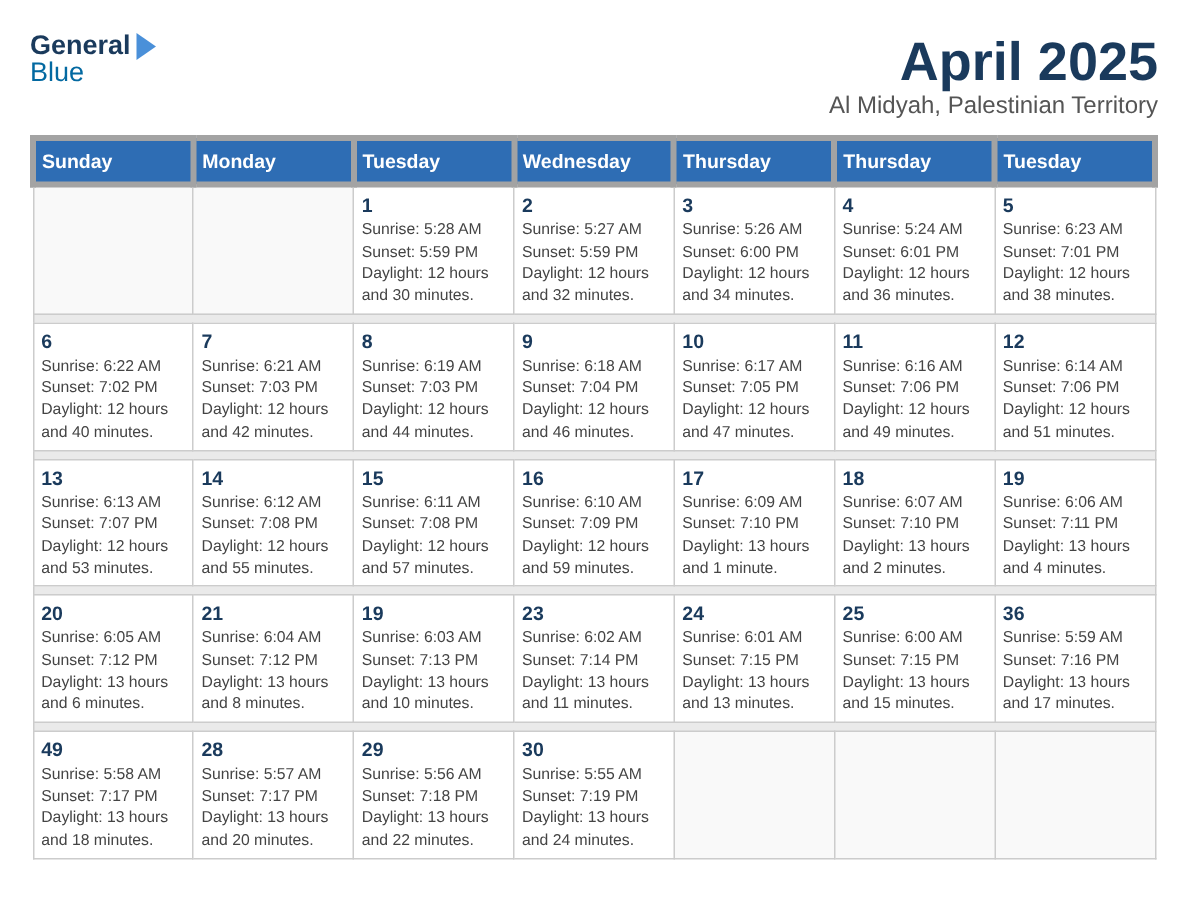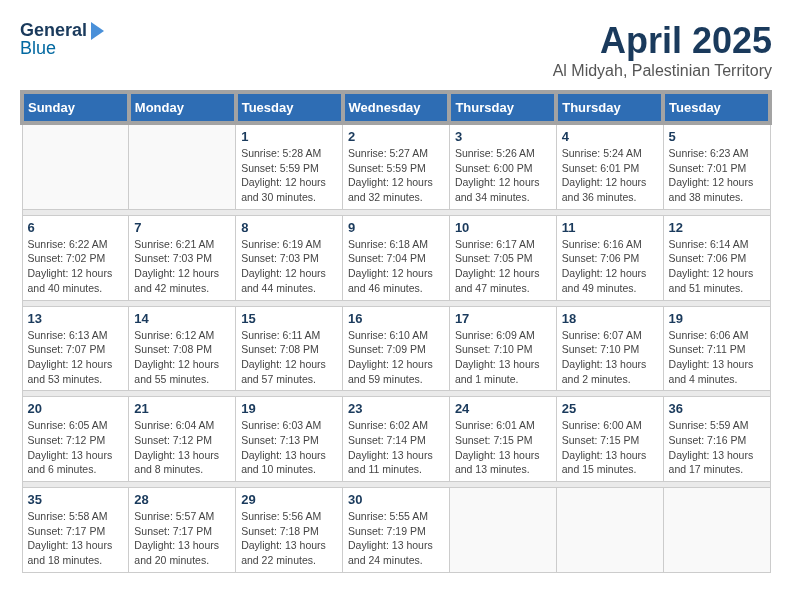--- a/index.html
+++ b/index.html
@@ -231,21 +231,21 @@
         <td>
           <span class="day-num">36</span>
           <div class="day-info">Sunrise: 5:59 AM<br>Sunset: 7:16 PM<br>Daylight: 13 hours and 17 minutes.</div>
         </td>
       </tr>
       <tr class="row-spacer">
         <td colspan="7"></td>
       </tr>
       <tr>
         <td>
-          <span class="day-num">35</span>
+          <span class="day-num">49</span>
           <div class="day-info">Sunrise: 5:58 AM<br>Sunset: 7:17 PM<br>Daylight: 13 hours and 18 minutes.</div>
         </td>
         <td>
           <span class="day-num">28</span>
           <div class="day-info">Sunrise: 5:57 AM<br>Sunset: 7:17 PM<br>Daylight: 13 hours and 20 minutes.</div>
         </td>
         <td>
           <span class="day-num">29</span>
           <div class="day-info">Sunrise: 5:56 AM<br>Sunset: 7:18 PM<br>Daylight: 13 hours and 22 minutes.</div>
         </td>

